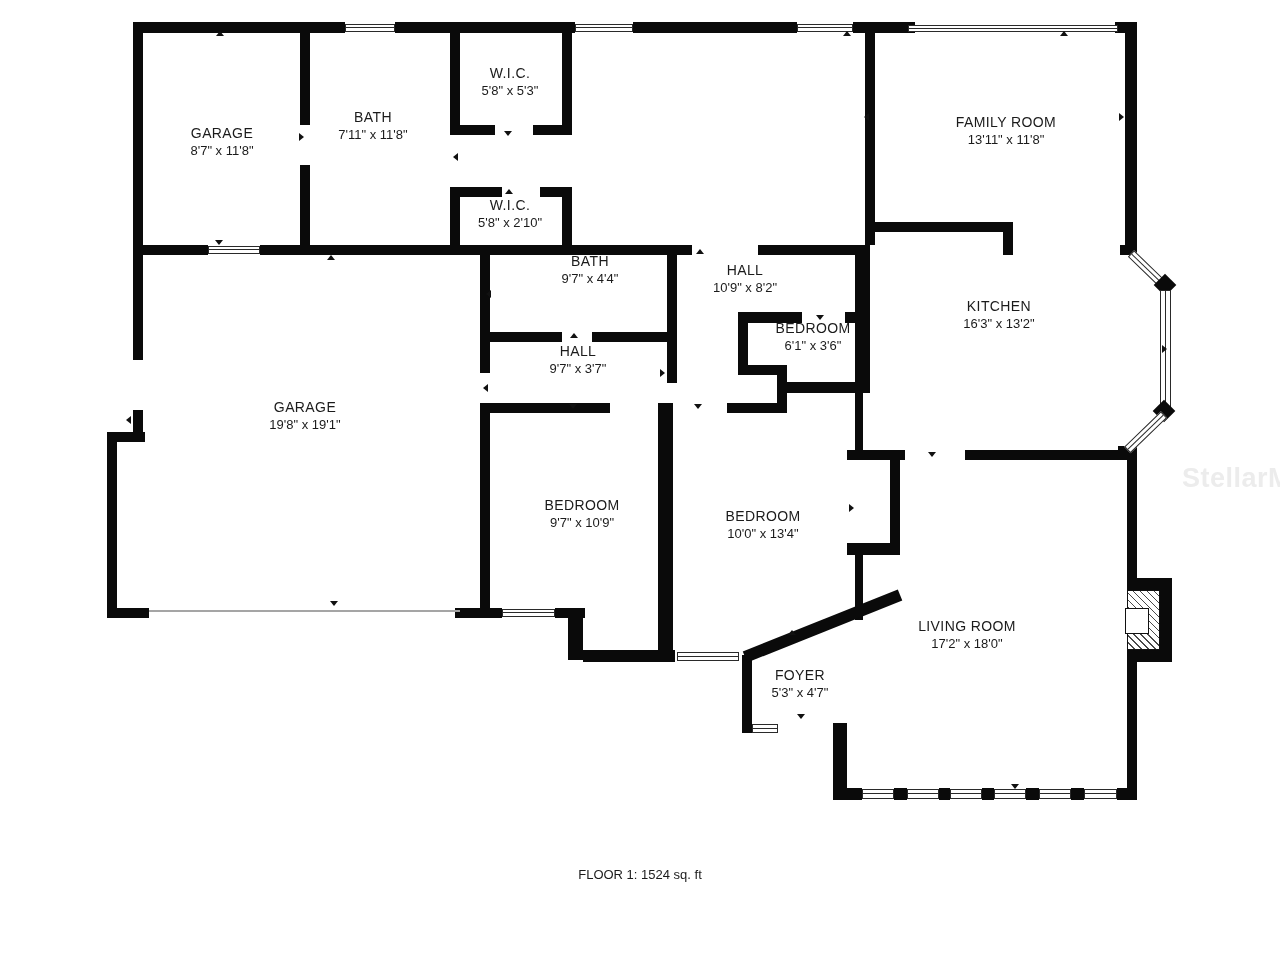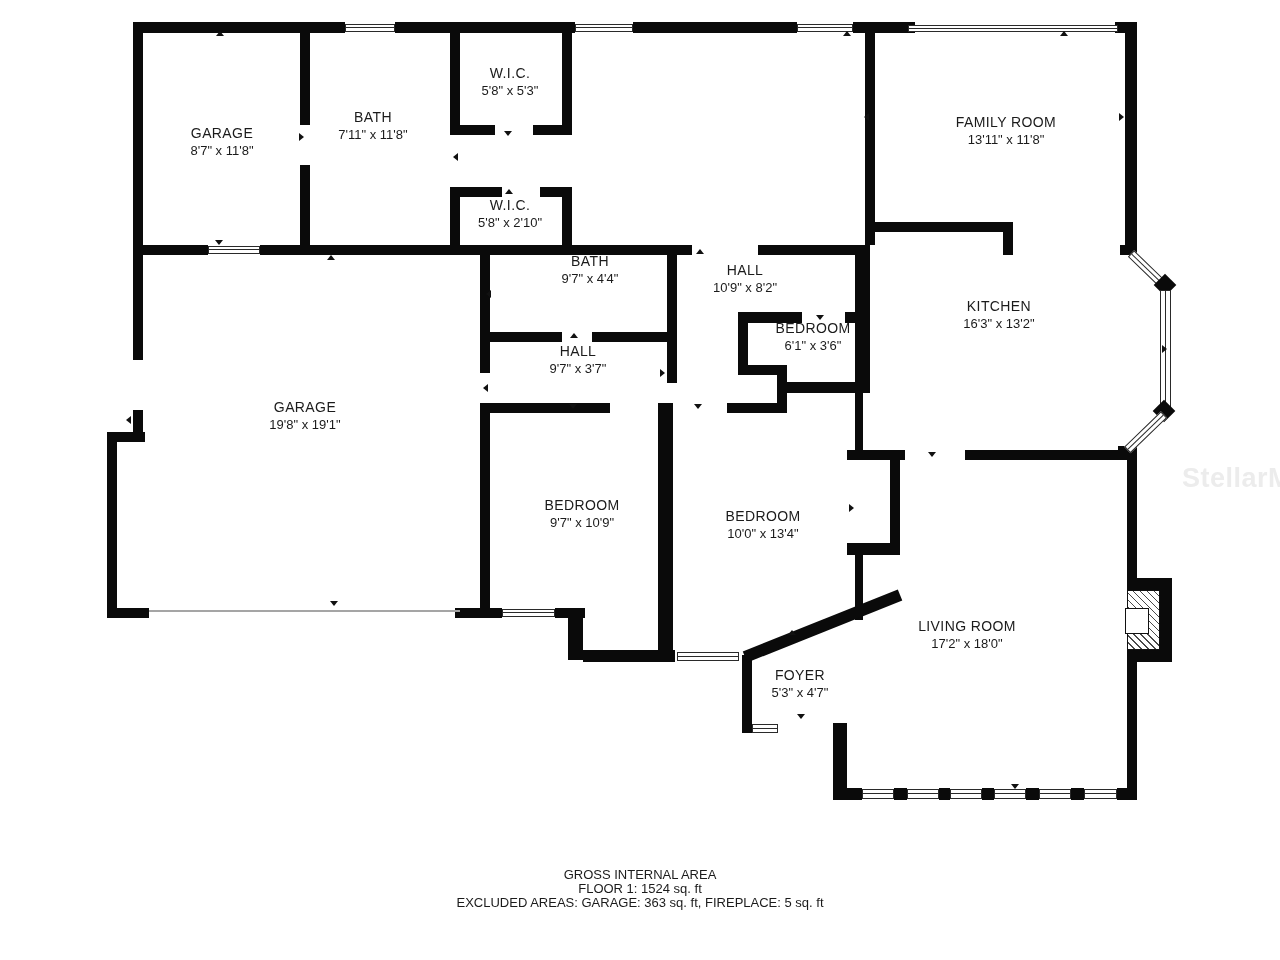--- a/index.html
+++ b/index.html
@@ -218,18 +218,16 @@
     <div class="rdims">17'2" x 18'0"</div>
   </div>
   <div class="room" style="left:800px;top:684px">
     <div class="rname">FOYER</div>
     <div class="rdims">5'3" x 4'7"</div>
   </div>
 
   <div id="watermark">StellarMLS</div>
 
   <div id="footer">
-    <div class="fl">GROSS INTERNAL AREA</div>
     <div class="fl">FLOOR 1: 1524 sq. ft</div>
-    <div class="fl">EXCLUDED AREAS: GARAGE: 363 sq. ft, FIREPLACE: 5 sq. ft</div>
   </div>
 
 </div>
 
 </body></html>

